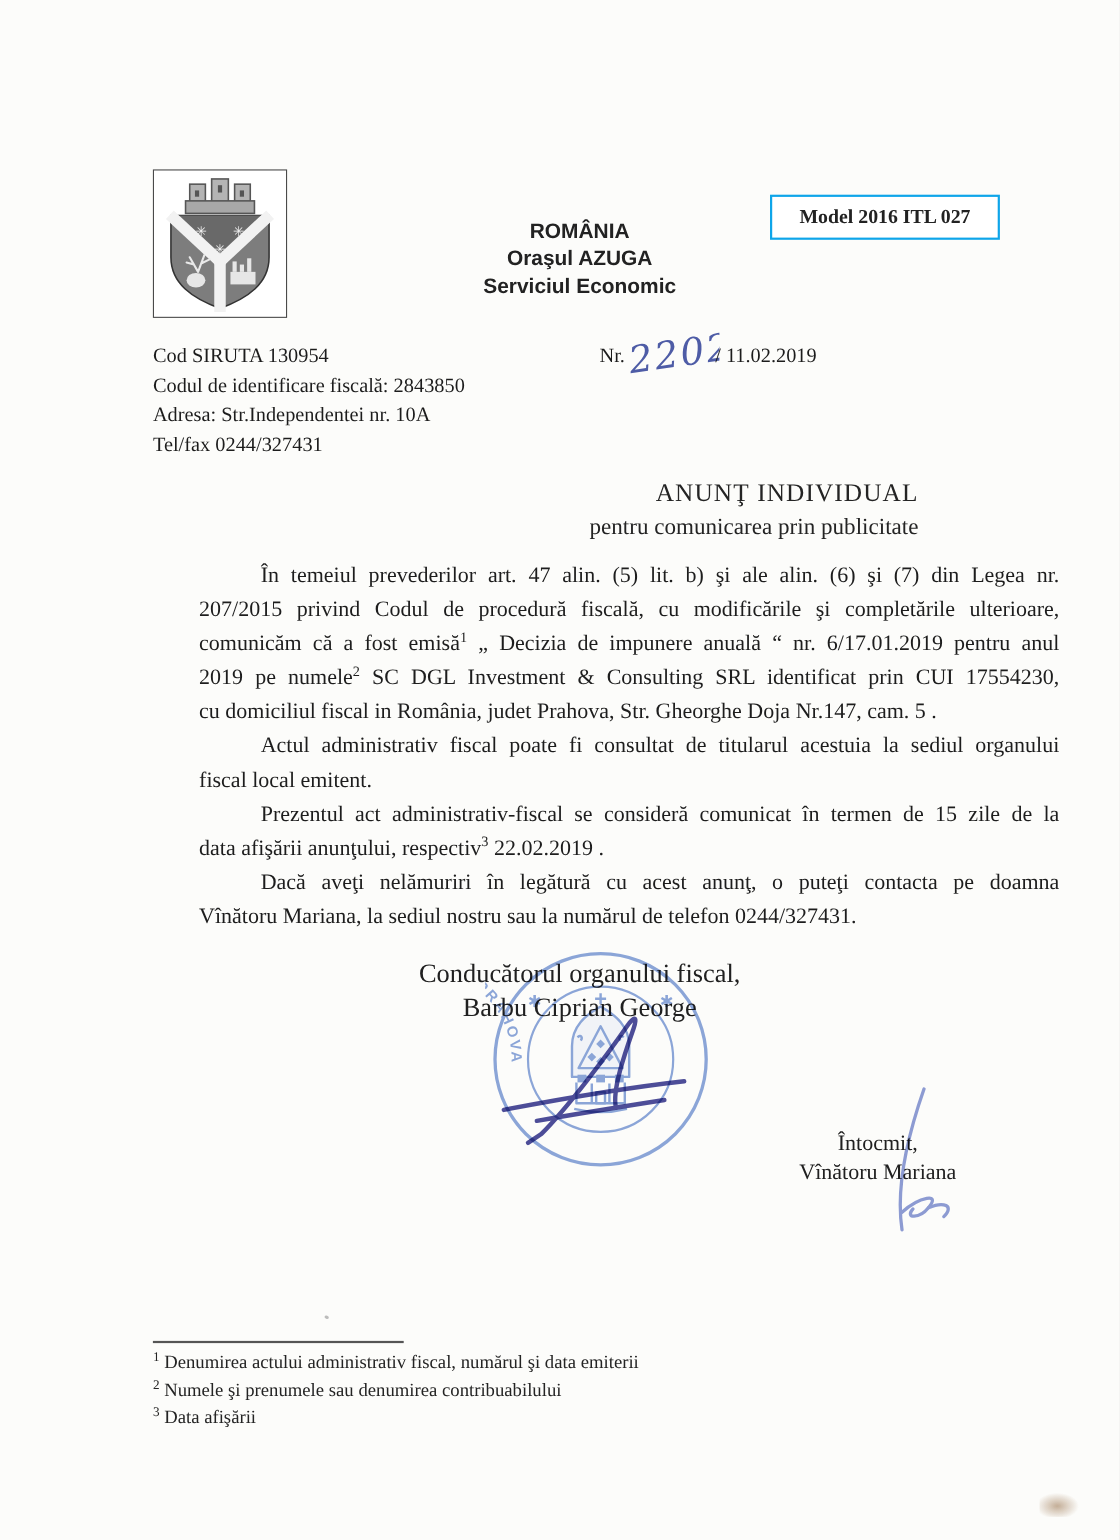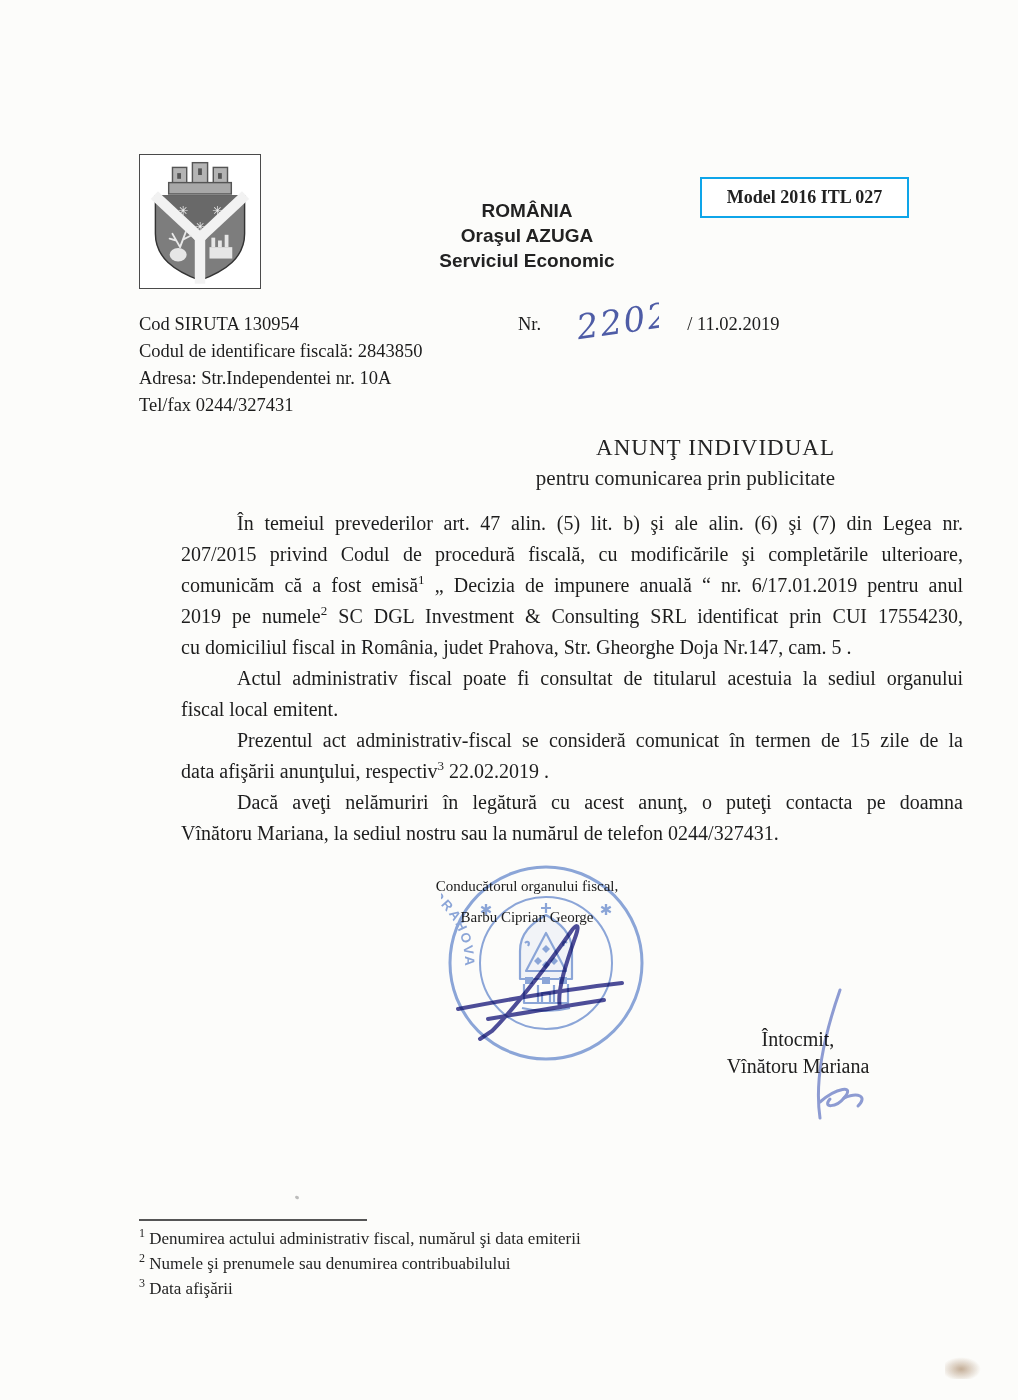--- a/index.html
+++ b/index.html
@@ -29,23 +29,23 @@
     border:2px solid #0ea5e9;background:#fff;
     display:flex;align-items:center;justify-content:center;
     font-size:18px;font-weight:bold;color:#222;
   }
   
   .meta{
     position:absolute;left:139px;top:311px;
     font-size:18.5px;line-height:27px;color:#1c1c1c;
   }
   .reg{
-    position:absolute;left:518px;top:310px;
+    position:absolute;left:545px;top:310px;
     font-size:18.5px;color:#1c1c1c;
-    display:flex;align-items:flex-start;gap:32px;
+    display:flex;align-items:flex-start;
   }
   .hand-num{margin:-14px -4px 0 -2px;}
   .reg-date{margin-top:4px;}
   .reg-label{margin-top:4px;}
   
   .title{
     position:absolute;left:235px;top:433px;width:600px;text-align:right;
     font-weight:normal;color:#242424;
   }
   .title .t1{font-size:23px;letter-spacing:1px;line-height:30px;}
@@ -56,21 +56,21 @@
     font-size:20px;color:#1d1d1d;margin-left:42px;
   }
   .bl{line-height:31px;white-space:normal;}
   .jl{text-align:justify;text-align-last:justify;-moz-text-align-last:justify;}
   .ind{padding-left:56px;}
   .bl sup{font-size:13px;line-height:0;vertical-align:super;}
   .bl b{font-weight:normal;}
   
   .signer{
     position:absolute;left:277px;top:871px;width:500px;text-align:center;
-    font-size:15px;line-height:31px;color:#202020;
+    font-size:24px;line-height:31px;color:#202020;
   }
   .stamp{
     position:absolute;left:441px;top:858px;width:210px;height:210px;
     opacity:.88;mix-blend-mode:multiply;
   }
   .dir-sig{
     position:absolute;left:452px;top:903px;width:180px;height:145px;
     opacity:.92;mix-blend-mode:multiply;
   }
   .prepared{

